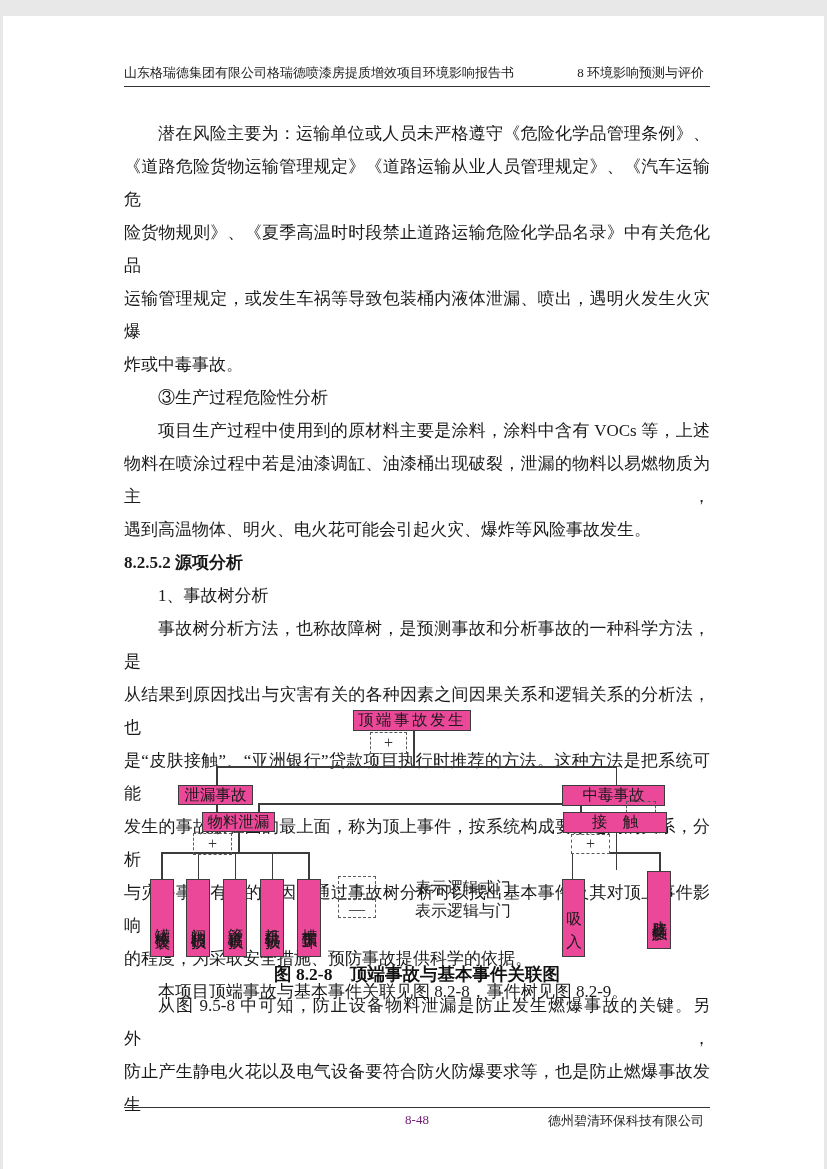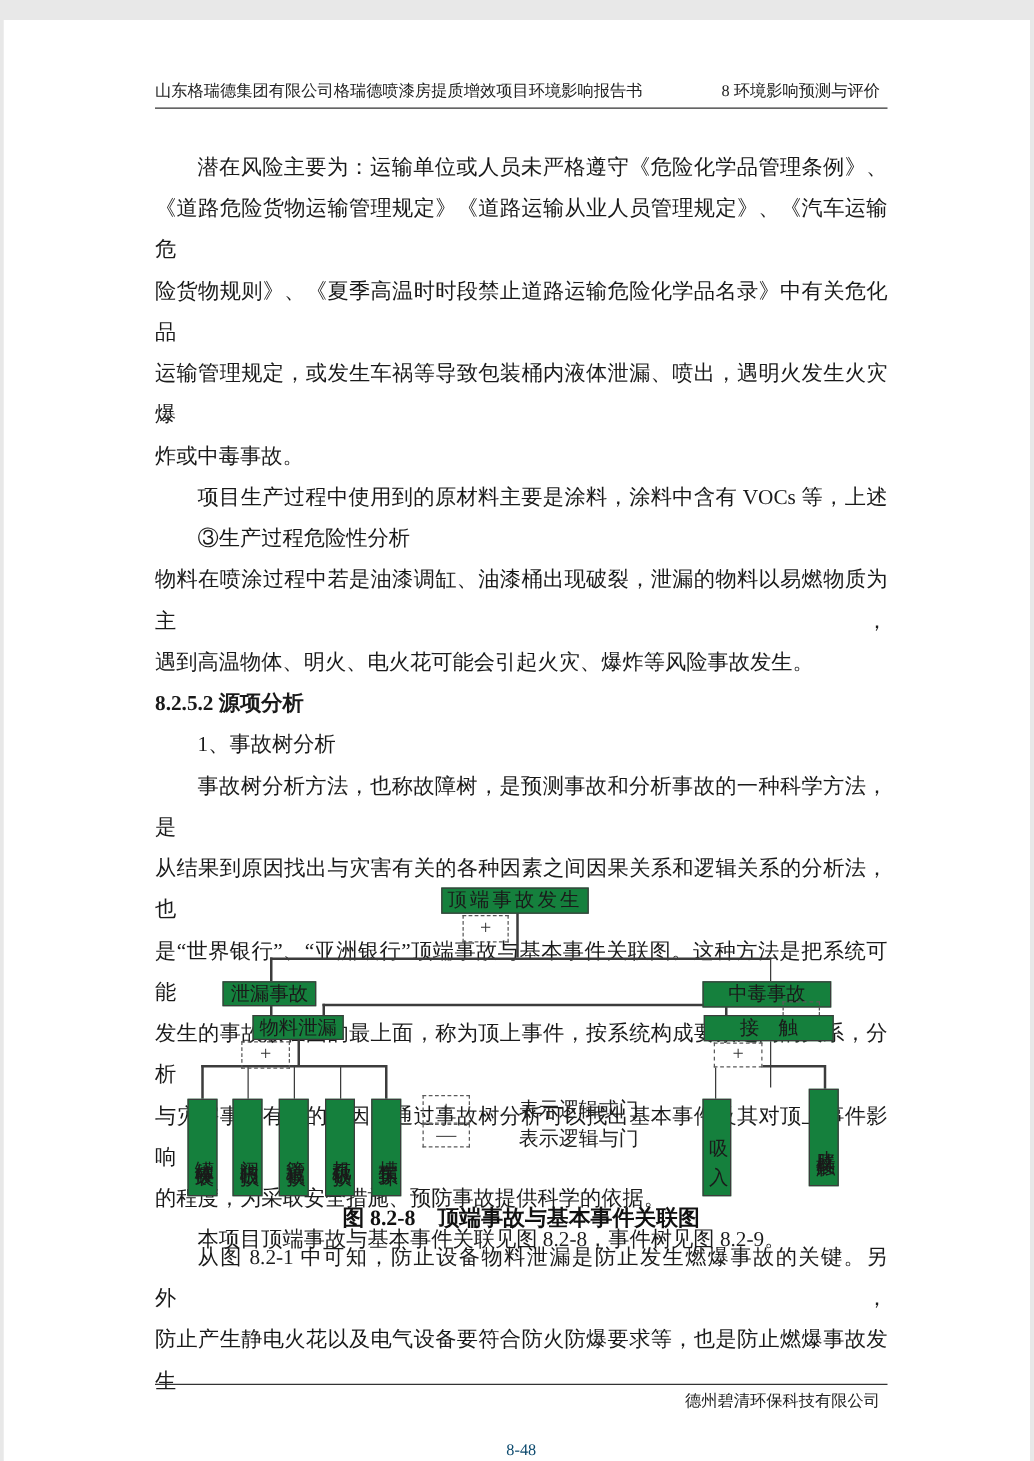--- a/index.html
+++ b/index.html
@@ -6,32 +6,32 @@
   .page{
     position:relative;width:821px;height:1169px;background:#ffffff;
     font-family:"Liberation Serif","DejaVu Serif",serif;color:#1a1a1a;
     overflow:hidden;margin:16px auto;
   }
   
   .hdr-left{position:absolute;left:121px;top:48px;font-size:13px;line-height:18px;color:#222;}
   .hdr-right{position:absolute;right:120px;top:48px;font-size:13px;line-height:18px;color:#222;text-align:right;}
   .hdr-rule{position:absolute;left:121px;top:70px;width:586px;height:1px;background:#333;}
   .ftr-rule{position:absolute;left:121px;top:1091px;width:586px;height:1px;background:#333;}
-  .ftr-page{position:absolute;left:121px;top:1136px;width:586px;text-align:center;font-size:13px;color:#0c4a6e;}
+  .ftr-page{position:absolute;left:121px;top:1096px;width:586px;text-align:center;font-size:13px;color:#701a75;}
   .ftr-co{position:absolute;right:120px;top:1096px;font-size:13px;color:#222;}
   
   .textblock{position:absolute;left:121px;top:101px;width:586px;font-size:17px;line-height:33px;}
   .p6block{position:absolute;left:121px;top:973px;width:586px;font-size:17px;line-height:33px;}
   .ln{white-space:nowrap;}
   .jl{white-space:normal;text-align:justify;text-align-last:justify;}
   .ind{text-indent:2em;}
   .bold{font-weight:bold;}
   
   .diagram{position:absolute;left:0;top:0;width:827px;height:1169px;pointer-events:none;}
-  .box{position:absolute;box-sizing:border-box;border:1.5px solid #3c3c3c;background:#15803d;
+  .box{position:absolute;box-sizing:border-box;border:1.5px solid #3c3c3c;background:#ec4899;
        display:flex;align-items:center;justify-content:center;
        font-size:15.5px;color:#1a1a1a;z-index:1;}
   .gate{position:absolute;box-sizing:border-box;border:1.5px dashed #5a5a5a;
         display:flex;align-items:center;justify-content:center;
         font-size:16px;color:#333;z-index:2;}
   .hline{position:absolute;height:1.5px;background:#3c3c3c;z-index:0;}
   .vline{position:absolute;width:1.5px;background:#3c3c3c;z-index:0;}
   .vbox{writing-mode:vertical-rl;letter-spacing:2px;padding-top:3px;}
   .vbox-wide{writing-mode:vertical-rl;letter-spacing:22px;padding-top:6px;}
   .ls2{letter-spacing:2.5px;}
@@ -48,29 +48,29 @@
   <div class="hdr-left">山东格瑞德集团有限公司格瑞德喷漆房提质增效项目环境影响报告书</div>
   <div class="hdr-right">8 环境影响预测与评价</div>
   <div class="hdr-rule"></div>
 
   <div class="textblock">
     <div class="ln jl ind">潜在风险主要为：运输单位或人员未严格遵守《危险化学品管理条例》、</div>
     <div class="ln jl">《道路危险货物运输管理规定》《道路运输从业人员管理规定》、《汽车运输危</div>
     <div class="ln jl">险货物规则》、《夏季高温时时段禁止道路运输危险化学品名录》中有关危化品</div>
     <div class="ln jl">运输管理规定，或发生车祸等导致包装桶内液体泄漏、喷出，遇明火发生火灾爆</div>
     <div class="ln">炸或中毒事故。</div>
+    <div class="ln ind">③生产过程危险性分析</div>
     <div class="ln jl ind">项目生产过程中使用到的原材料主要是涂料，涂料中含有 VOCs 等，上述</div>
-    <div class="ln ind">③生产过程危险性分析</div>
     <div class="ln jl">物料在喷涂过程中若是油漆调缸、油漆桶出现破裂，泄漏的物料以易燃物质为主，</div>
     <div class="ln">遇到高温物体、明火、电火花可能会引起火灾、爆炸等风险事故发生。</div>
     <div class="ln bold">8.2.5.2 源项分析</div>
     <div class="ln ind">1、事故树分析</div>
     <div class="ln jl ind">事故树分析方法，也称故障树，是预测事故和分析事故的一种科学方法，是</div>
     <div class="ln jl">从结果到原因找出与灾害有关的各种因素之间因果关系和逻辑关系的分析法，也</div>
-    <div class="ln jl">是“世界银行”、“亚洲银行”顶端事故与基本事件关联图。这种方法是把系统可能</div>
+    <div class="ln jl">是“皮肤接触”、“亚洲银行”贷款项目执行时推荐的方法。这种方法是把系统可能</div>
     <div class="ln jl">发生的事故放在图的最上面，称为顶上事件，按系统构成要素之间的关系，分析</div>
     <div class="ln jl">与灾害事故有关的原因。通过事故树分析可以找出基本事件及其对顶上事件影响</div>
     <div class="ln">的程度，为采取安全措施、预防事故提供科学的依据。</div>
     <div class="ln ind">本项目顶端事故与基本事件关联见图 8.2-8，事件树见图 8.2-9。</div>
   </div>
 
   <div class="diagram">
 
     <div class="vline" style="left:410px;top:714px;height:36px;"></div>
     <div class="hline" style="left:213px;top:750px;width:401px;"></div>
@@ -113,21 +113,21 @@
 
     <div class="gate" style="left:335px;top:860px;width:38px;height:23px;">+</div>
     <div class="gate" style="left:335px;top:883px;width:38px;height:19px;">—</div>
     <div class="legend-txt" style="left:412px;top:862px;">表示逻辑或门</div>
     <div class="legend-txt" style="left:412px;top:885px;">表示逻辑与门</div>
   </div>
 
   <div class="caption">图 8.2-8　顶端事故与基本事件关联图</div>
 
   <div class="p6block">
-    <div class="ln jl ind">从图 8.2-1 中可知，防止设备物料泄漏是防止发生燃爆事故的关键。另外，</div>
+    <div class="ln jl ind">从图 9.5-8 中可知，防止设备物料泄漏是防止发生燃爆事故的关键。另外，</div>
     <div class="ln jl">防止产生静电火花以及电气设备要符合防火防爆要求等，也是防止燃爆事故发生</div>
   </div>
 
   <div class="ftr-rule"></div>
   <div class="ftr-page">8-48</div>
   <div class="ftr-co">德州碧清环保科技有限公司</div>
 
 </div>
 
 </body></html>

